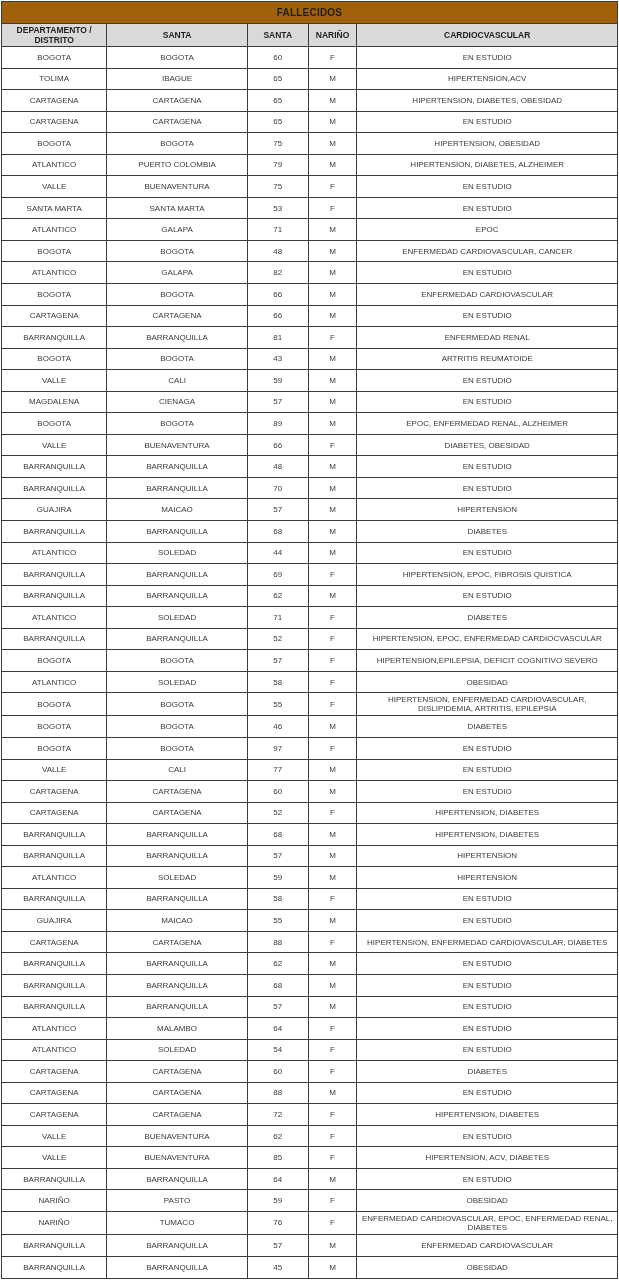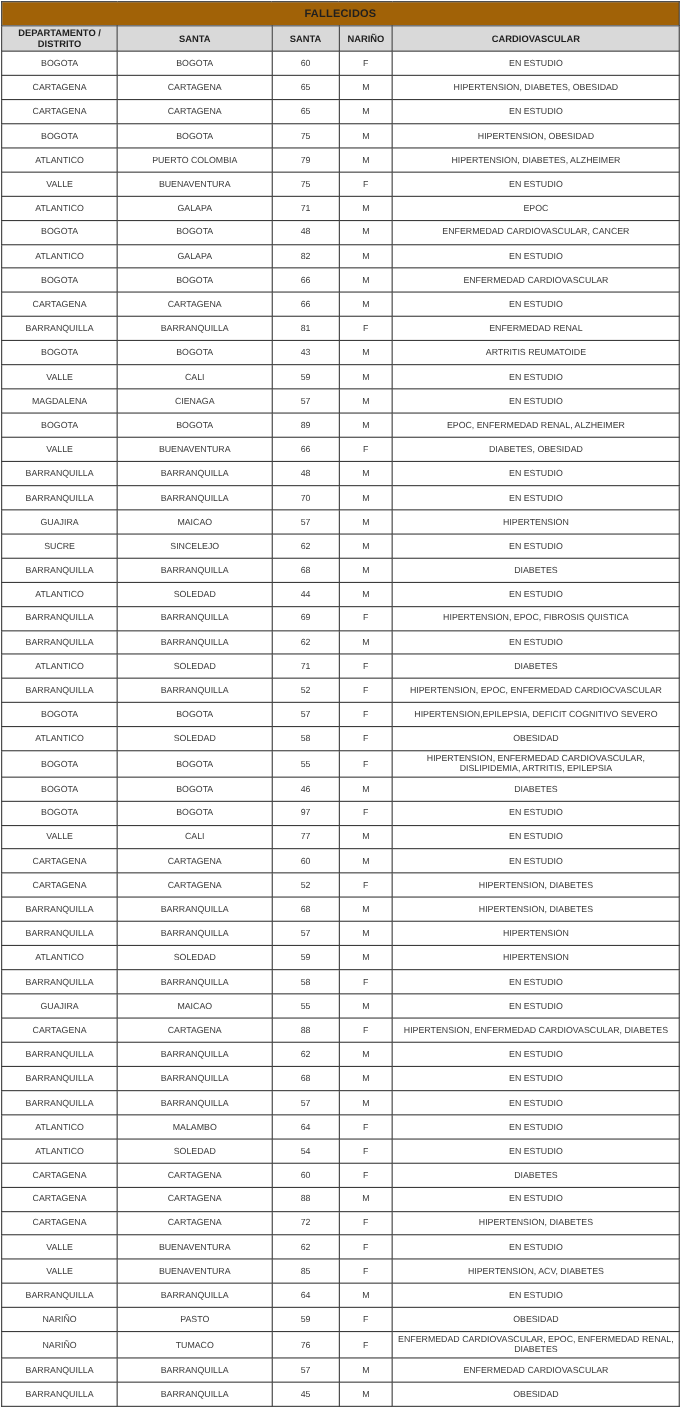--- a/index.html
+++ b/index.html
@@ -65,32 +65,39 @@
     </colgroup>
     <thead>
       <tr class="title-row">
         <th colspan="5">FALLECIDOS</th>
       </tr>
       <tr class="header-row">
         <th>DEPARTAMENTO / DISTRITO</th>
         <th>SANTA</th>
         <th>SANTA</th>
         <th>NARIÑO</th>
-        <th>CARDIOVASCULAR</th>
+        <th>CARDIOCVASCULAR</th>
       </tr>
     </thead>
     <tbody>
         <tr>
     <td>BOGOTA</td>
     <td>BOGOTA</td>
     <td>60</td>
     <td>F</td>
     <td>EN ESTUDIO</td>
   </tr>
         <tr>
+    <td>TOLIMA</td>
+    <td>IBAGUE</td>
+    <td>65</td>
+    <td>M</td>
+    <td>HIPERTENSION,ACV</td>
+  </tr>
+        <tr>
     <td>CARTAGENA</td>
     <td>CARTAGENA</td>
     <td>65</td>
     <td>M</td>
     <td>HIPERTENSION, DIABETES, OBESIDAD</td>
   </tr>
         <tr>
     <td>CARTAGENA</td>
     <td>CARTAGENA</td>
     <td>65</td>
@@ -112,20 +119,27 @@
     <td>HIPERTENSION, DIABETES, ALZHEIMER</td>
   </tr>
         <tr>
     <td>VALLE</td>
     <td>BUENAVENTURA</td>
     <td>75</td>
     <td>F</td>
     <td>EN ESTUDIO</td>
   </tr>
         <tr>
+    <td>SANTA MARTA</td>
+    <td>SANTA MARTA</td>
+    <td>53</td>
+    <td>F</td>
+    <td>EN ESTUDIO</td>
+  </tr>
+        <tr>
     <td>ATLANTICO</td>
     <td>GALAPA</td>
     <td>71</td>
     <td>M</td>
     <td>EPOC</td>
   </tr>
         <tr>
     <td>BOGOTA</td>
     <td>BOGOTA</td>
     <td>48</td>
@@ -208,27 +222,20 @@
     <td>70</td>
     <td>M</td>
     <td>EN ESTUDIO</td>
   </tr>
         <tr>
     <td>GUAJIRA</td>
     <td>MAICAO</td>
     <td>57</td>
     <td>M</td>
     <td>HIPERTENSION</td>
-  </tr>
-        <tr>
-    <td>SUCRE</td>
-    <td>SINCELEJO</td>
-    <td>62</td>
-    <td>M</td>
-    <td>EN ESTUDIO</td>
   </tr>
         <tr>
     <td>BARRANQUILLA</td>
     <td>BARRANQUILLA</td>
     <td>68</td>
     <td>M</td>
     <td>DIABETES</td>
   </tr>
         <tr>
     <td>ATLANTICO</td>

